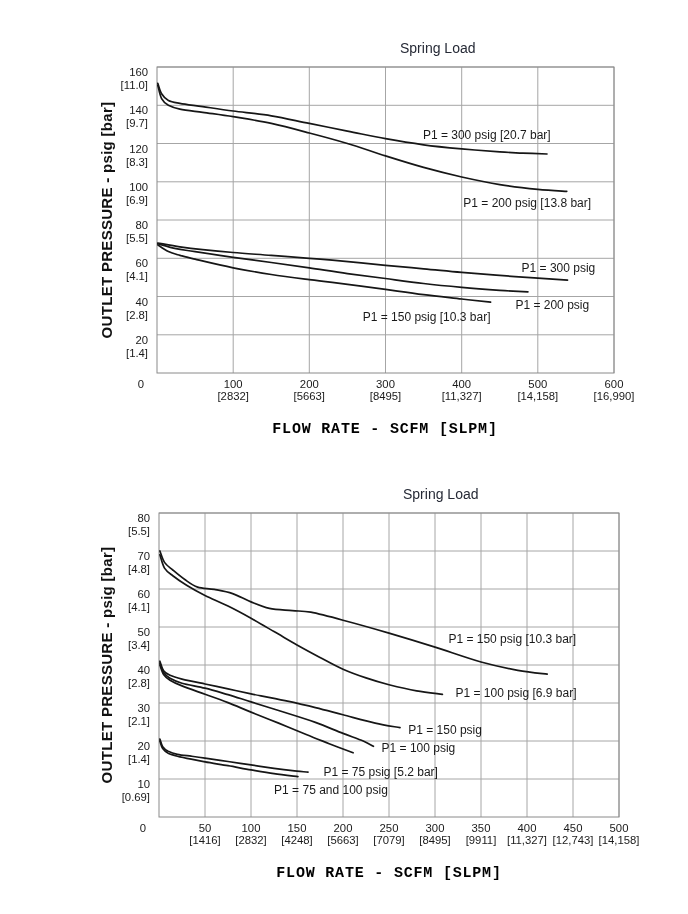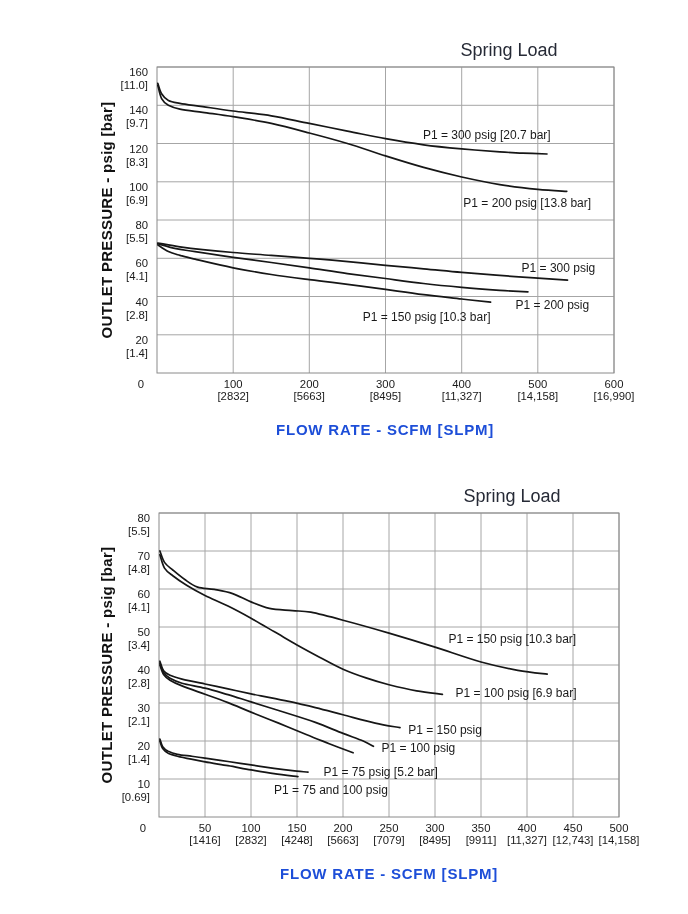--- a/index.html
+++ b/index.html
@@ -1,22 +1,22 @@
 <!DOCTYPE html>
 <html><head>
 <meta charset="utf-8">
 <style>
   html,body{margin:0;padding:0;background:#fff;}
   .page{position:relative;width:688px;height:914px;background:#ffffff;overflow:hidden;
         font-family:"Liberation Sans","DejaVu Sans",sans-serif;}
-  .chart-title{position:absolute;font-size:18px;color:#262a36;text-align:center;white-space:nowrap;}
+  .chart-title{position:absolute;font-size:14px;color:#262a36;text-align:left;white-space:nowrap;}
   .ct1{left:400px;top:40px;width:218px;}
   .ct2{left:403px;top:486px;width:218px;}
-  .axis-x{position:absolute;font-weight:bold;font-size:15px;letter-spacing:0.8px;color:#1d4ed8;
-          transform:translate(-50%,-50%);white-space:nowrap;}
+  .axis-x{position:absolute;font-weight:bold;font-size:15px;letter-spacing:0.8px;color:#000000;
+          transform:translate(-50%,-50%);white-space:nowrap;font-family:Liberation Mono, monospace;}
   .ax1{left:385px;top:429px;}
   .ax2{left:389px;top:873px;}
   .axis-y{position:absolute;font-weight:bold;font-size:15px;letter-spacing:0.3px;color:#111;
           transform:translate(-50%,-50%) rotate(-90deg);white-space:nowrap;}
   .ay1{left:106px;top:220px;}
   .ay2{left:106px;top:665px;}
   svg{position:absolute;left:0;top:0;}
   svg text{font-family:"Liberation Sans","DejaVu Sans",sans-serif;}
 </style>
 </head>

